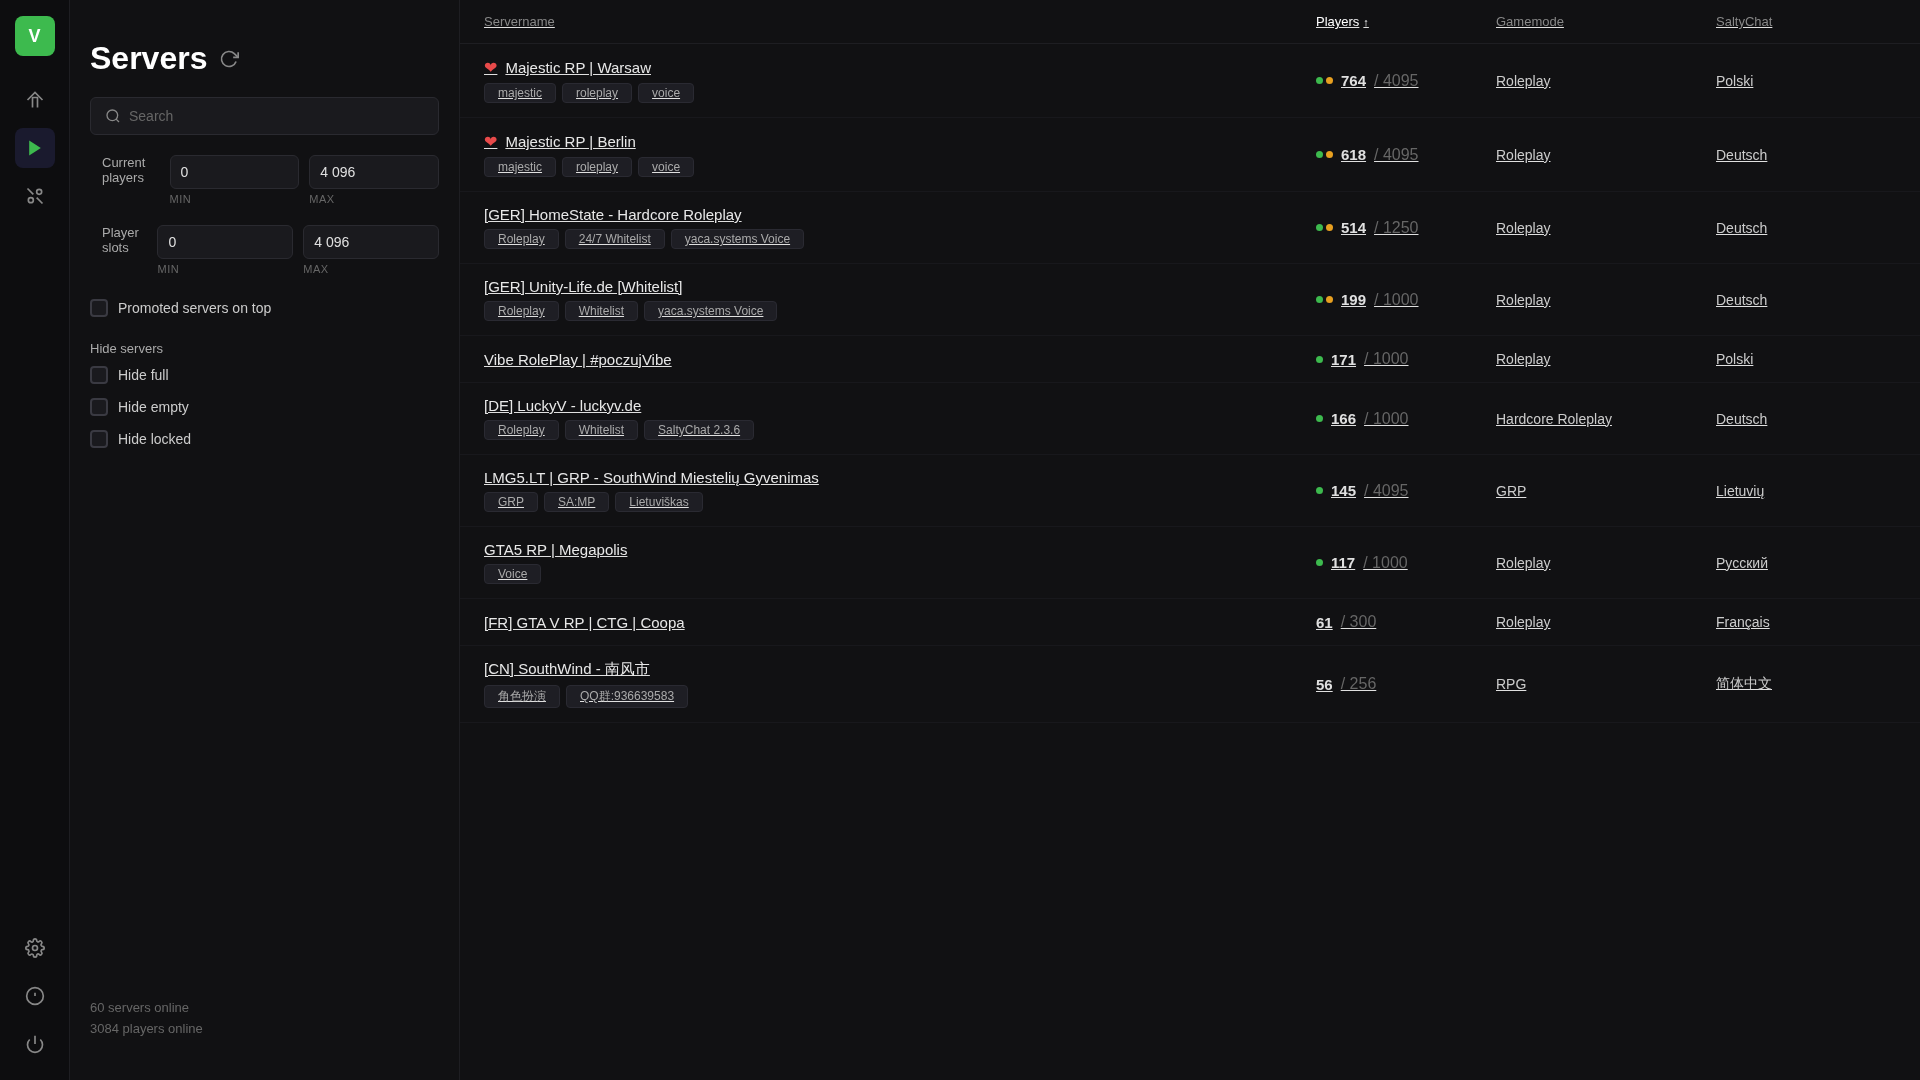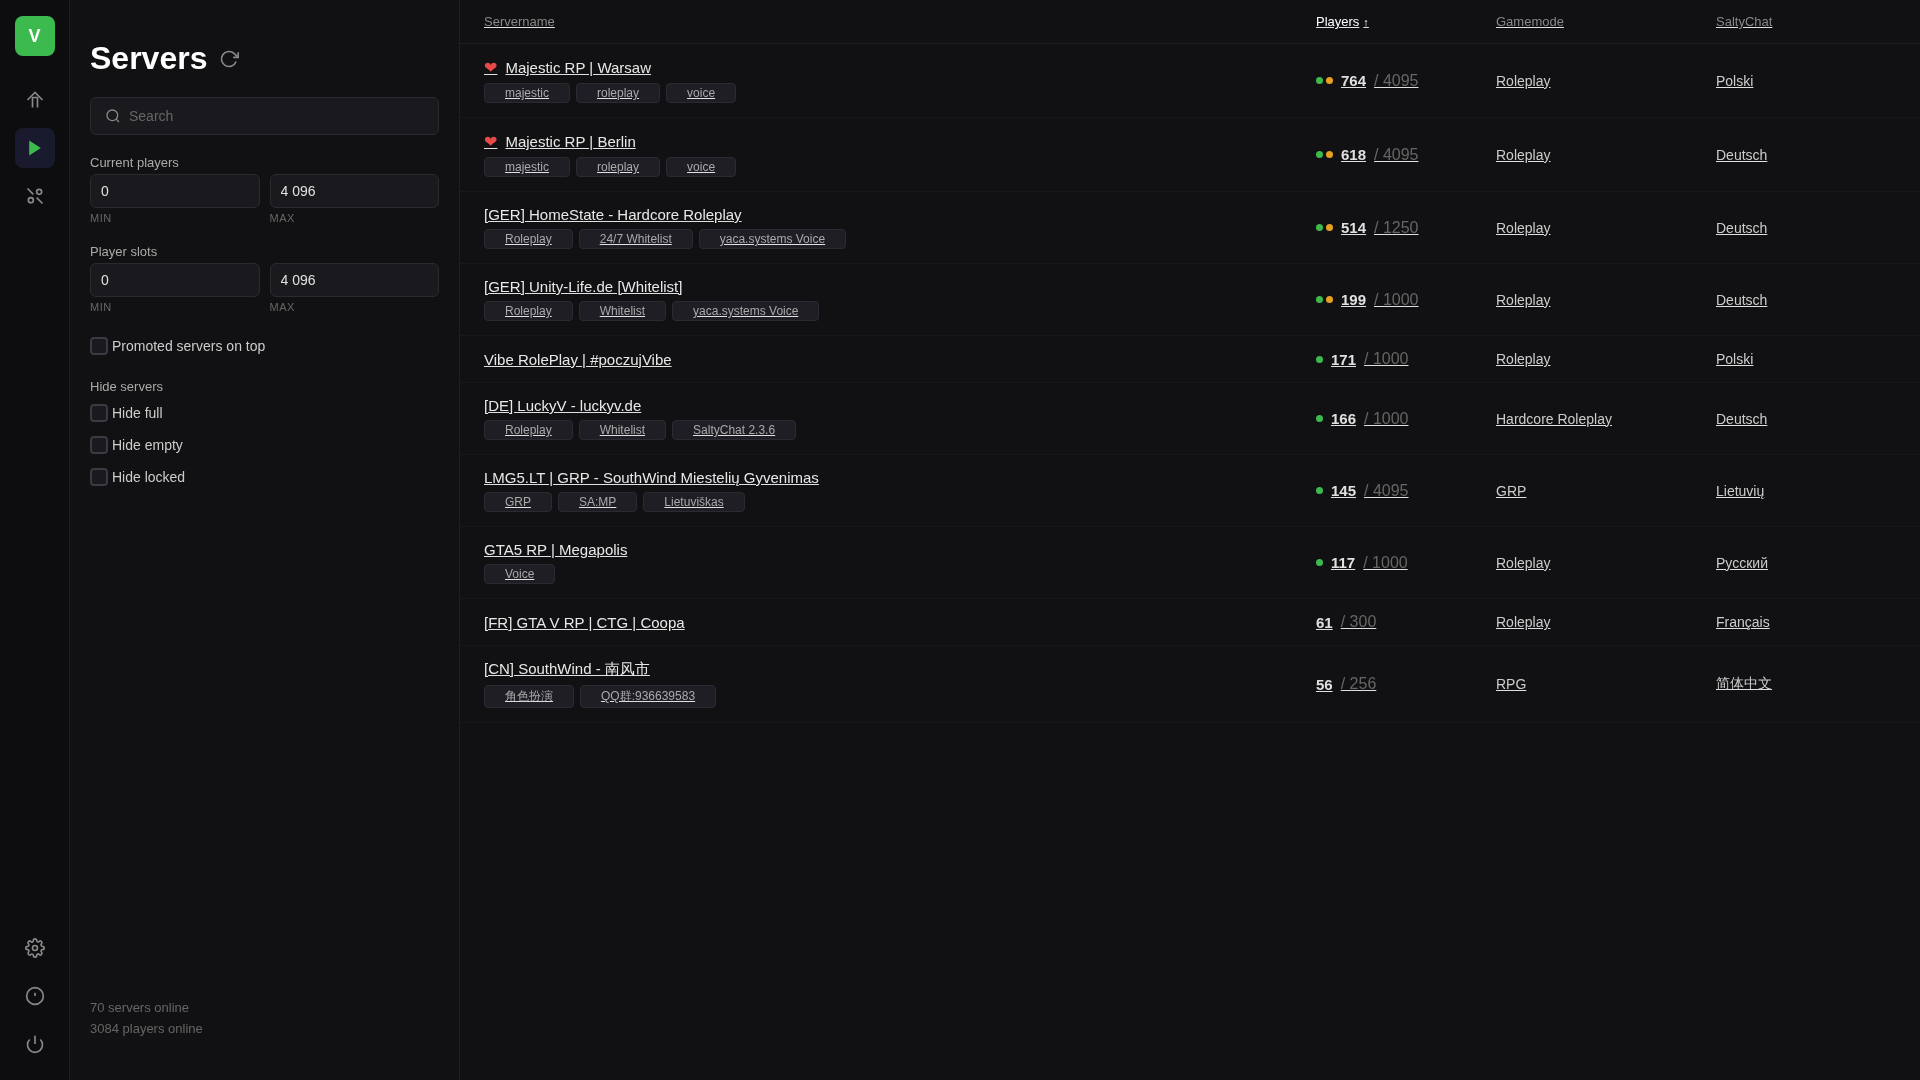--- a/index.html
+++ b/index.html
@@ -100,40 +100,40 @@
     .search-box input {
       background: none;
       border: none;
       outline: none;
       color: #e0e0e0;
       font-size: 14px;
       flex: 1;
     }
     .search-box input::placeholder { color: #666; }
 
-    .filter-section { display: flex; flex-direction: column; gap: 4px; }
+    .filter-section { display: flex; flex-direction: row; gap: 10px; margin-left: 12px; }
     .filter-label { font-size: 13px; color: #aaa; font-weight: 500; }
     .range-inputs { display: flex; gap: 10px; }
     .range-input-group { display: flex; flex-direction: column; gap: 4px; flex: 1; }
     .range-input-group input {
       background: #1a1a1e;
       border: 1px solid #2a2a30;
       border-radius: 6px;
       padding: 8px 10px;
       color: #e0e0e0;
       font-size: 14px;
       outline: none;
       width: 100%;
     }
     .range-sublabel { font-size: 11px; color: #666; text-transform: uppercase; letter-spacing: 0.5px; }
 
     .checkbox-row {
       display: flex;
       align-items: center;
-      gap: 4px;
+      gap: 10px;
       cursor: pointer;
       padding: 4px 0;
     }
     .checkbox-custom {
       width: 18px;
       height: 18px;
       border: 2px solid #3a3a42;
       border-radius: 4px;
       background: #1a1a1e;
       flex-shrink: 0;
@@ -202,21 +202,21 @@
       color: #e8e8e8;
       font-weight: 500;
     }
     .heart-icon { color: #e84a4a; font-size: 16px; }
 
     .tags { display: flex; gap: 6px; flex-wrap: wrap; }
     .tag {
       background: #1e1e24;
       border: 1px solid #2a2a32;
       border-radius: 4px;
-      padding: 2px 20px;
+      padding: 2px 13px;
       font-size: 12px;
       color: #aaa;
     }
 
     .players-col {
       display: flex;
       align-items: center;
       gap: 8px;
     }
     .status-dots { display: flex; gap: 3px; }
@@ -338,21 +338,21 @@
       <div class="checkbox-custom"></div>
       <span class="checkbox-label">Hide empty</span>
     </div>
     <div class="checkbox-row">
       <div class="checkbox-custom"></div>
       <span class="checkbox-label">Hide locked</span>
     </div>
   </div>
 
   <div class="sidebar-footer">
-    <div>70 servers online</div>
+    <div>60 servers online</div>
     <div>3084 players online</div>
   </div>
 </div>
 
 <div class="main-content">
   <div class="table-header">
     <div>Servername</div>
     <div class="col-players">
       <span>Players</span>
       <span class="sort-arrow">↑</span>

